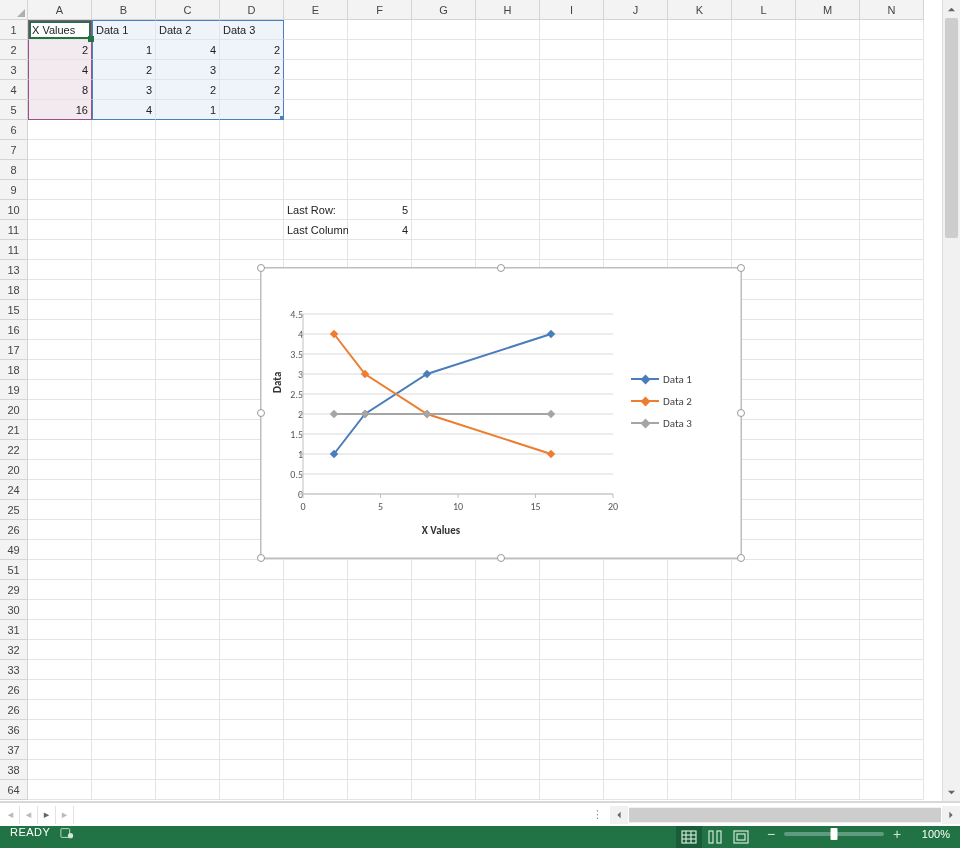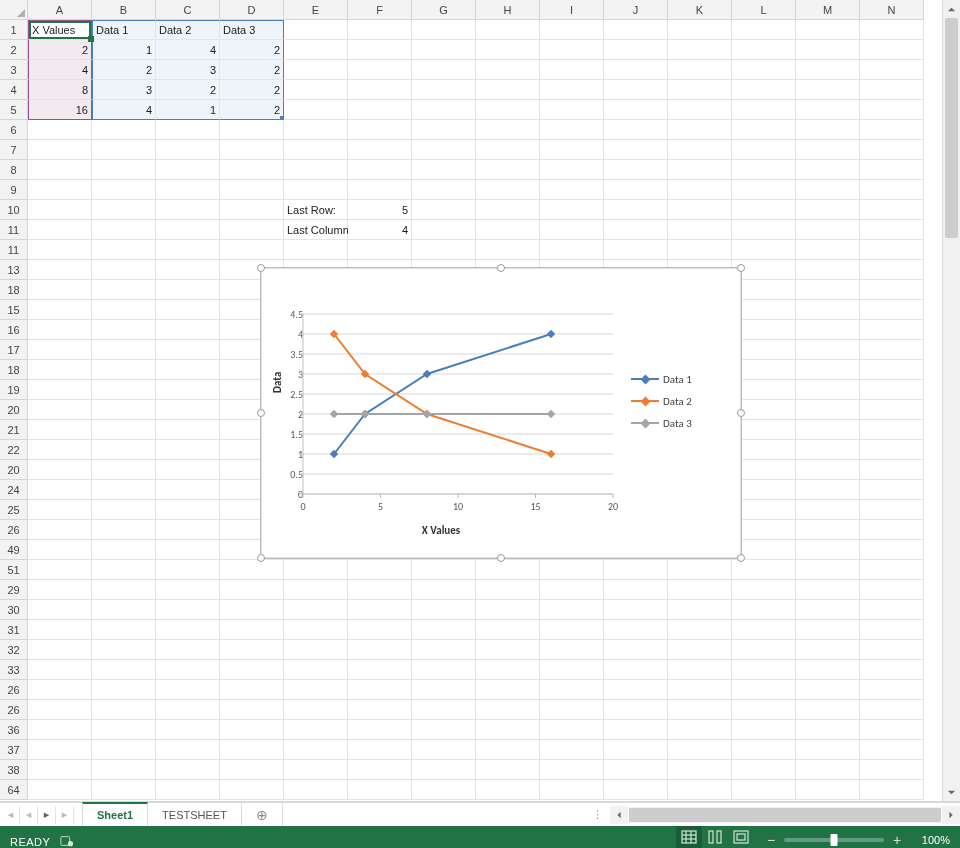--- a/index.html
+++ b/index.html
@@ -75,21 +75,21 @@
   .tab.add{color:#8a8a8a;font-size:14px;}
   .tabrow .split{margin-left:auto;display:flex;align-items:center;}
   .tabrow .dots{color:#888;letter-spacing:1px;padding:0 6px;font-size:11px;}
   .hscroll{display:flex;align-items:center;width:350px;}
   .hscroll .btn{width:18px;height:18px;background:#f1f1f1;display:flex;align-items:center;justify-content:center;}
   .hscroll .btn svg{width:8px;height:8px;fill:#666;}
   .hscroll .track{flex:1;height:16px;background:#f1f1f1;position:relative;margin:0 1px;}
   .hscroll .thumb{position:absolute;left:0;width:100%;top:1px;bottom:1px;background:#cdcdcd;}
 
   
-  .status{display:flex;align-items:flex-end;height:22px;background:#217346;color:#fff;font-size:11px;}
+  .status{display:flex;align-items:flex-start;height:22px;background:#217346;color:#fff;font-size:11px;}
   .status .ready{padding:0 10px;letter-spacing:.5px;}
   .status .macro-icon svg{width:14px;height:14px;fill:#cfe6d8;vertical-align:middle;}
   .status .spacer{flex:1;}
   .viewbtn{width:26px;height:22px;display:flex;align-items:center;justify-content:center;}
   .viewbtn svg{width:16px;height:14px;stroke:#cfe6d8;fill:none;stroke-width:1.2;}
   .viewbtn.active{background:#185c38;}
   .zoomgrp{display:flex;align-items:center;gap:6px;padding:0 10px;}
   .zoomgrp .pm{width:14px;text-align:center;font-size:14px;color:#cfe6d8;cursor:pointer;}
   .zoomgrp .slider{width:100px;height:4px;background:#5f9c7f;position:relative;border-radius:2px;}
   .zoomgrp .slider .tick{position:absolute;left:50%;top:-2px;bottom:-2px;width:1px;background:#cfe6d8;}
@@ -823,25 +823,20 @@
     </div>
   </div>
 
   <div class="tabrow">
     <div class="tabctrl">
       <span>◂</span>
       <span>◂</span>
       <span class="enabled">▸</span>
       <span>▸</span>
     </div>
-    <div class="tabs" id="tabs">
-        <div class="tab active">Sheet1</div>
-        <div class="tab">TESTSHEET</div>
-        <div class="tab add">⊕</div>
-      </div>
     <div class="split">
       <span class="dots">⋮</span>
       <div class="hscroll">
         <div class="btn">
             <svg viewBox="0 0 10 10">
               <path d="M7 1l-4 4 4 4z"></path>
             </svg>
           </div>
         <div class="track">
             <div class="thumb"></div>

